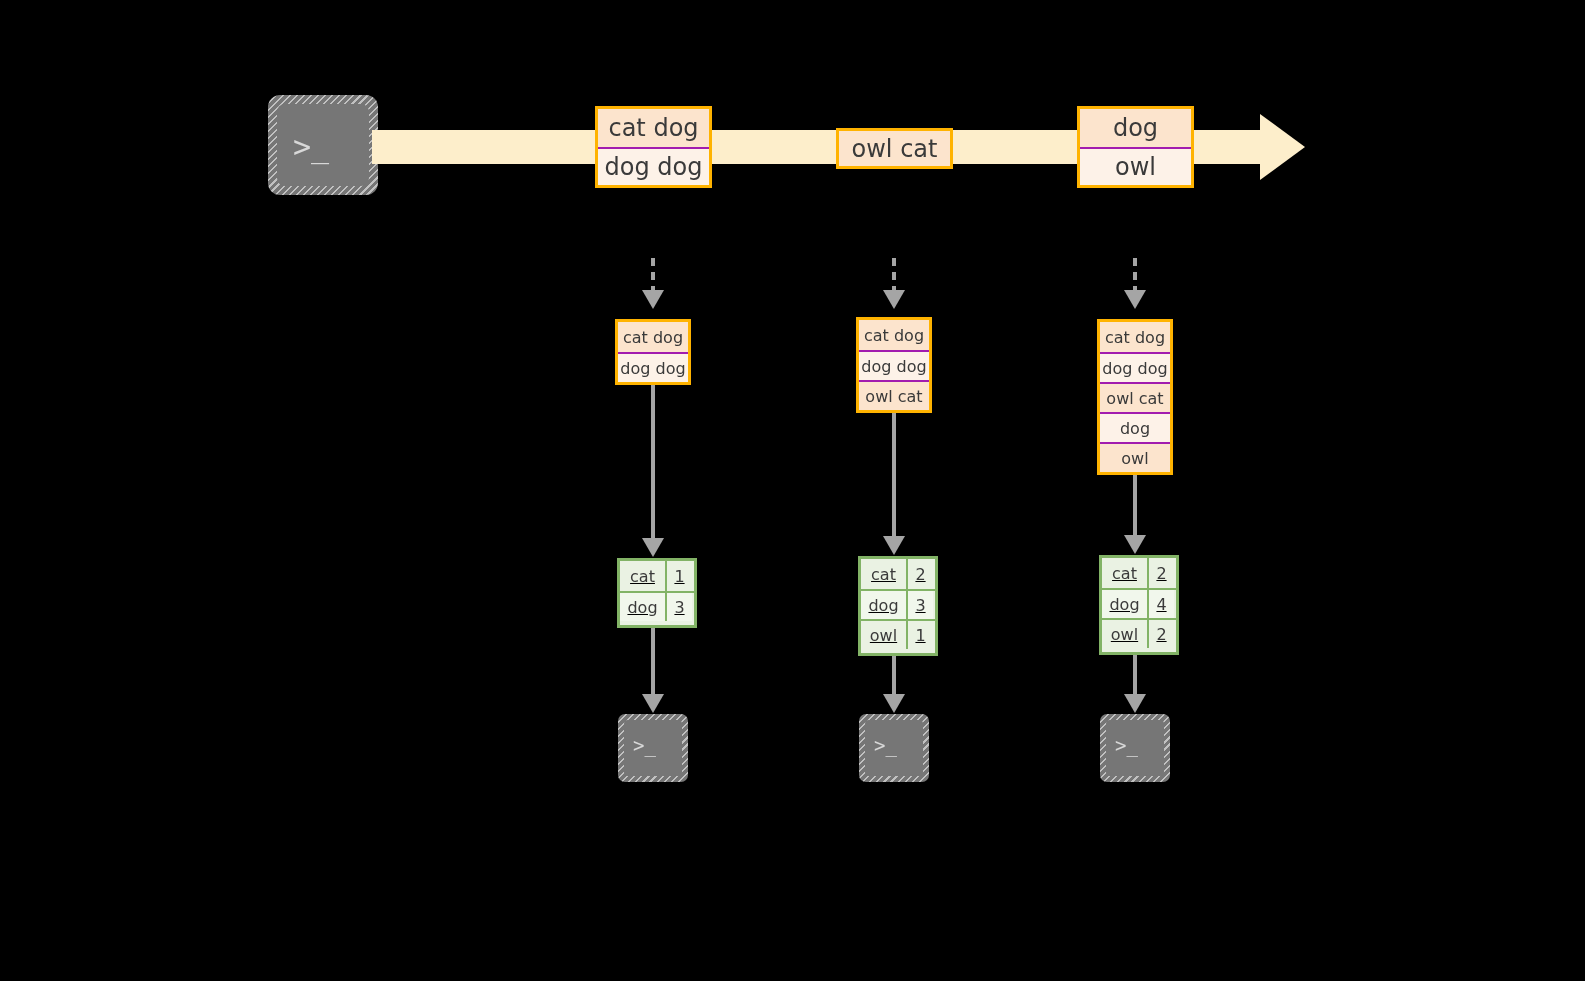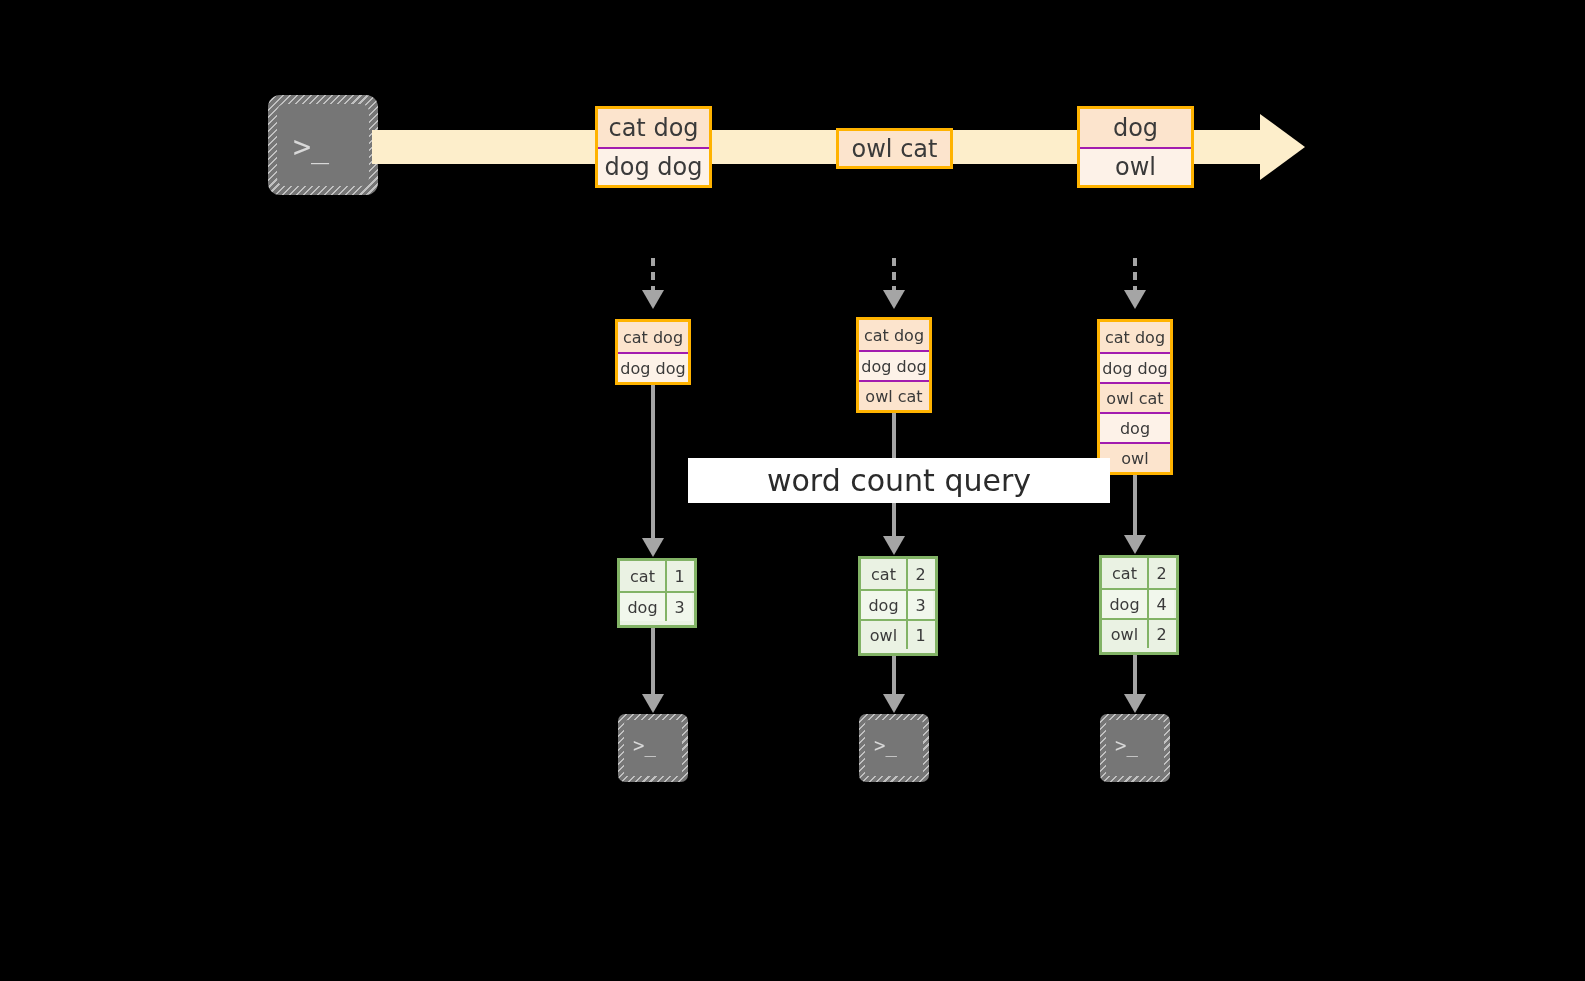--- a/index.html
+++ b/index.html
@@ -91,20 +91,21 @@
     box-sizing: border-box;
     border: 3px solid #82b366;
     display: flex;
     flex-direction: column;
     background: #eaf2e3;
   }
   .gbox .grow {
     display: flex;
     height: 30px;
     box-sizing: border-box;
+    text-decoration: underline;
   }
   .gbox .grow + .grow { border-top: 2px solid #82b366; }
   .gbox .gcell {
     display: flex;
     align-items: center;
     justify-content: center;
     font-size: 16px;
     color: #3a3a3a;
     box-sizing: border-box;
   }
@@ -270,17 +271,14 @@
 
   <div class="gline" style="left:1133px; top:655px; height:41px;"></div>
   <div class="ghead" style="left:1124px; top:694px;"></div>
 
   <div class="term small" style="left:1100px; top:714px; width:70px; height:68px;">
     <div class="inner">
       <span class="prompt" style="left:9px; top:16px; font-size:19px;">&gt;_</span>
     </div>
   </div>
 
-  <div class="banner" style="left:688px; top:458px; width:422px; height:45px;">
-    <span>word count query</span>
-  </div>
 
 </div>
 
 </body></html>

